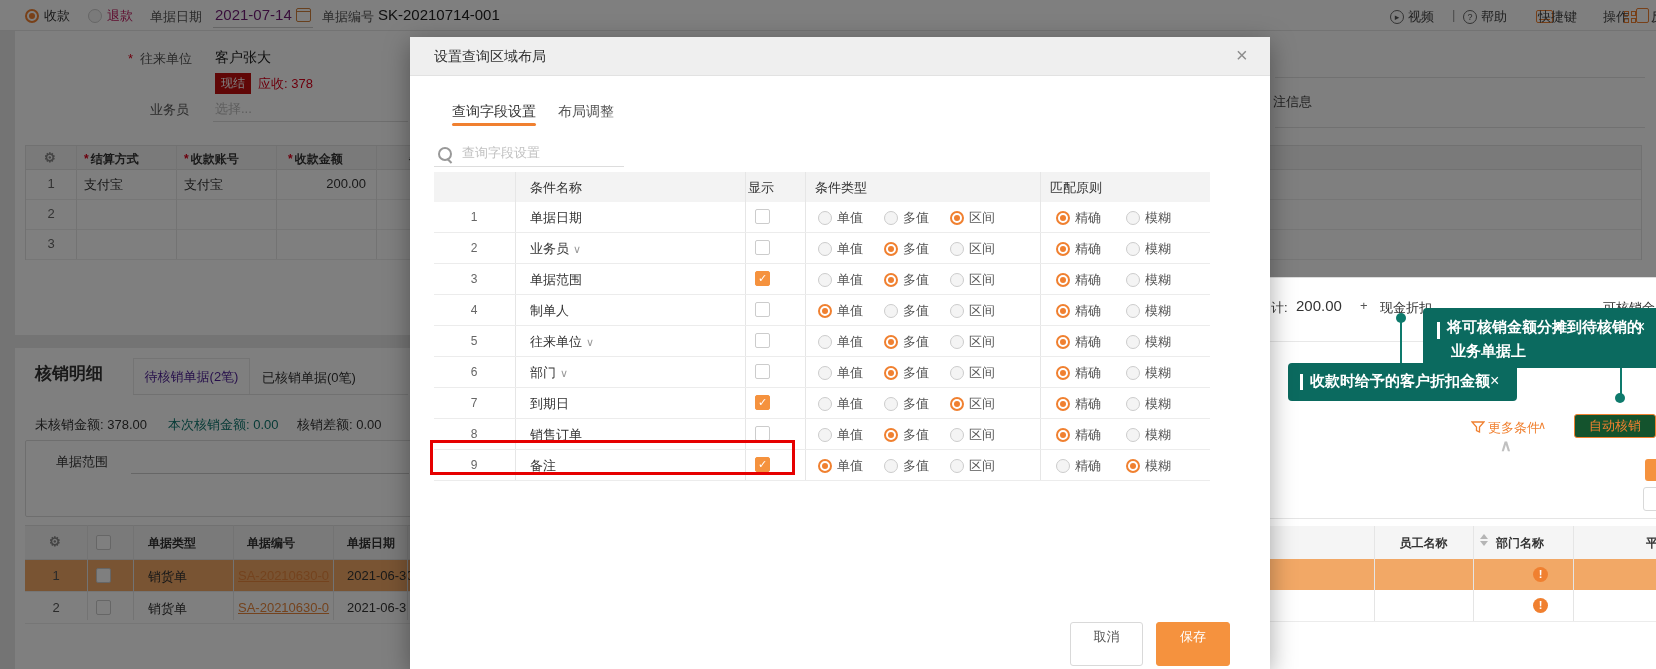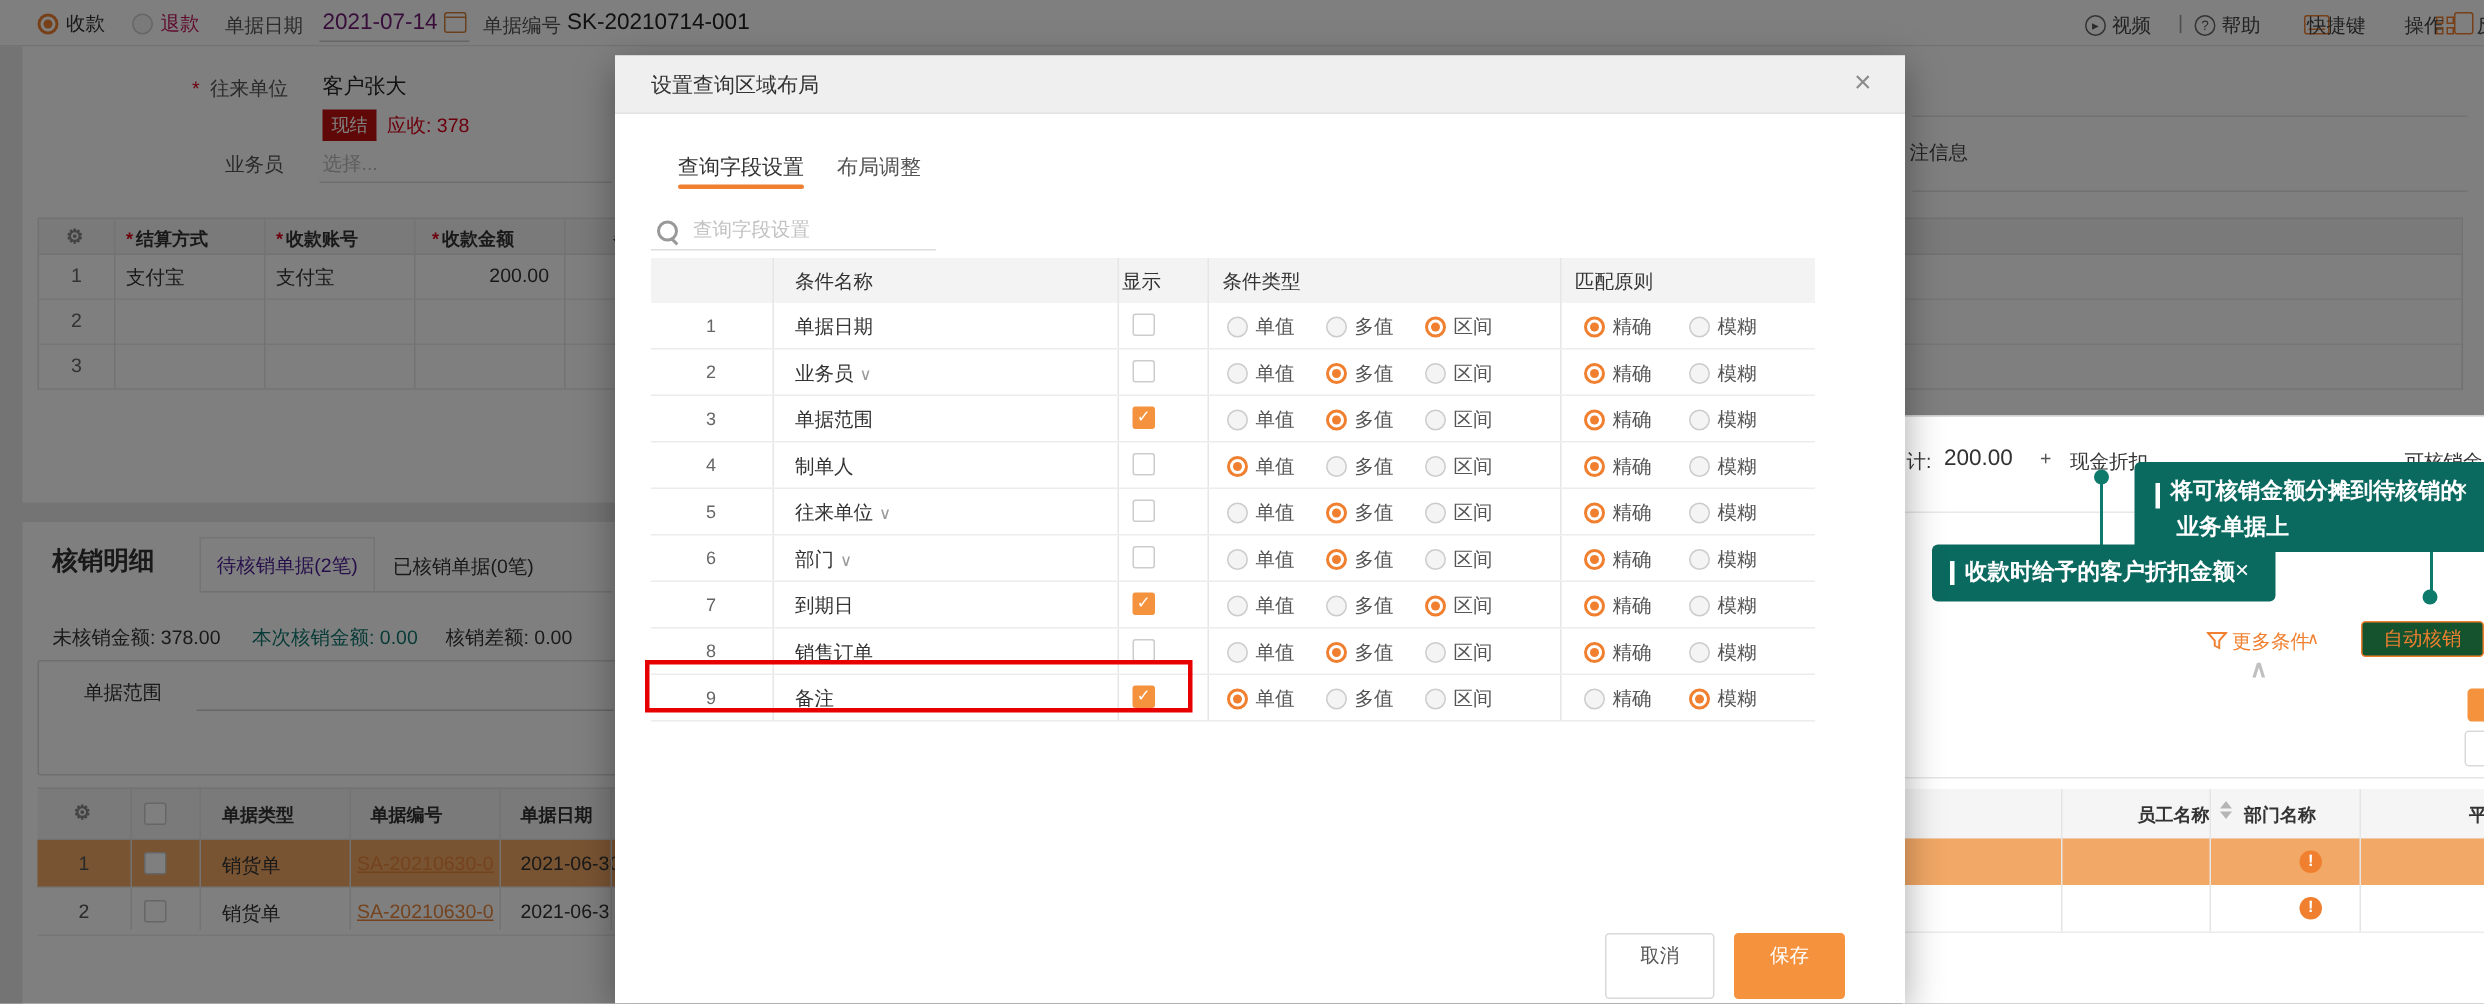--- a/index.html
+++ b/index.html
@@ -274,21 +274,21 @@
     </svg>
   <span id="rp-more">更多条件</span>
   <span id="rp-caretup">∧</span>
   <div id="rp-auto">自动核销</div>
   <span id="rp-notch">∧</span>
   <div id="rp-btncut1"></div>
   <div id="rp-btncut2"></div>
   <div id="rp-divider2"></div>
 
   <div id="rp-tabhd">
-    <span class="abs" style="left:106px;width:99px;top:9px;text-align:right">员工名称</span>
+    <span class="abs" style="left:106px;width:99px;top:9px;text-align:center">员工名称</span>
     <span class="sort abs" style="left:212px;top:8px">
         <i></i>
         <i></i>
       </span>
     <span class="abs" style="left:228px;top:9px">部门名称</span>
     <span class="abs" style="left:378px;top:9px">平</span>
   </div>
   <div class="rp-row" style="top:281px;background:#f2a866">
     <span class="warn abs" style="left:265px;top:8px">!</span>
   </div>

